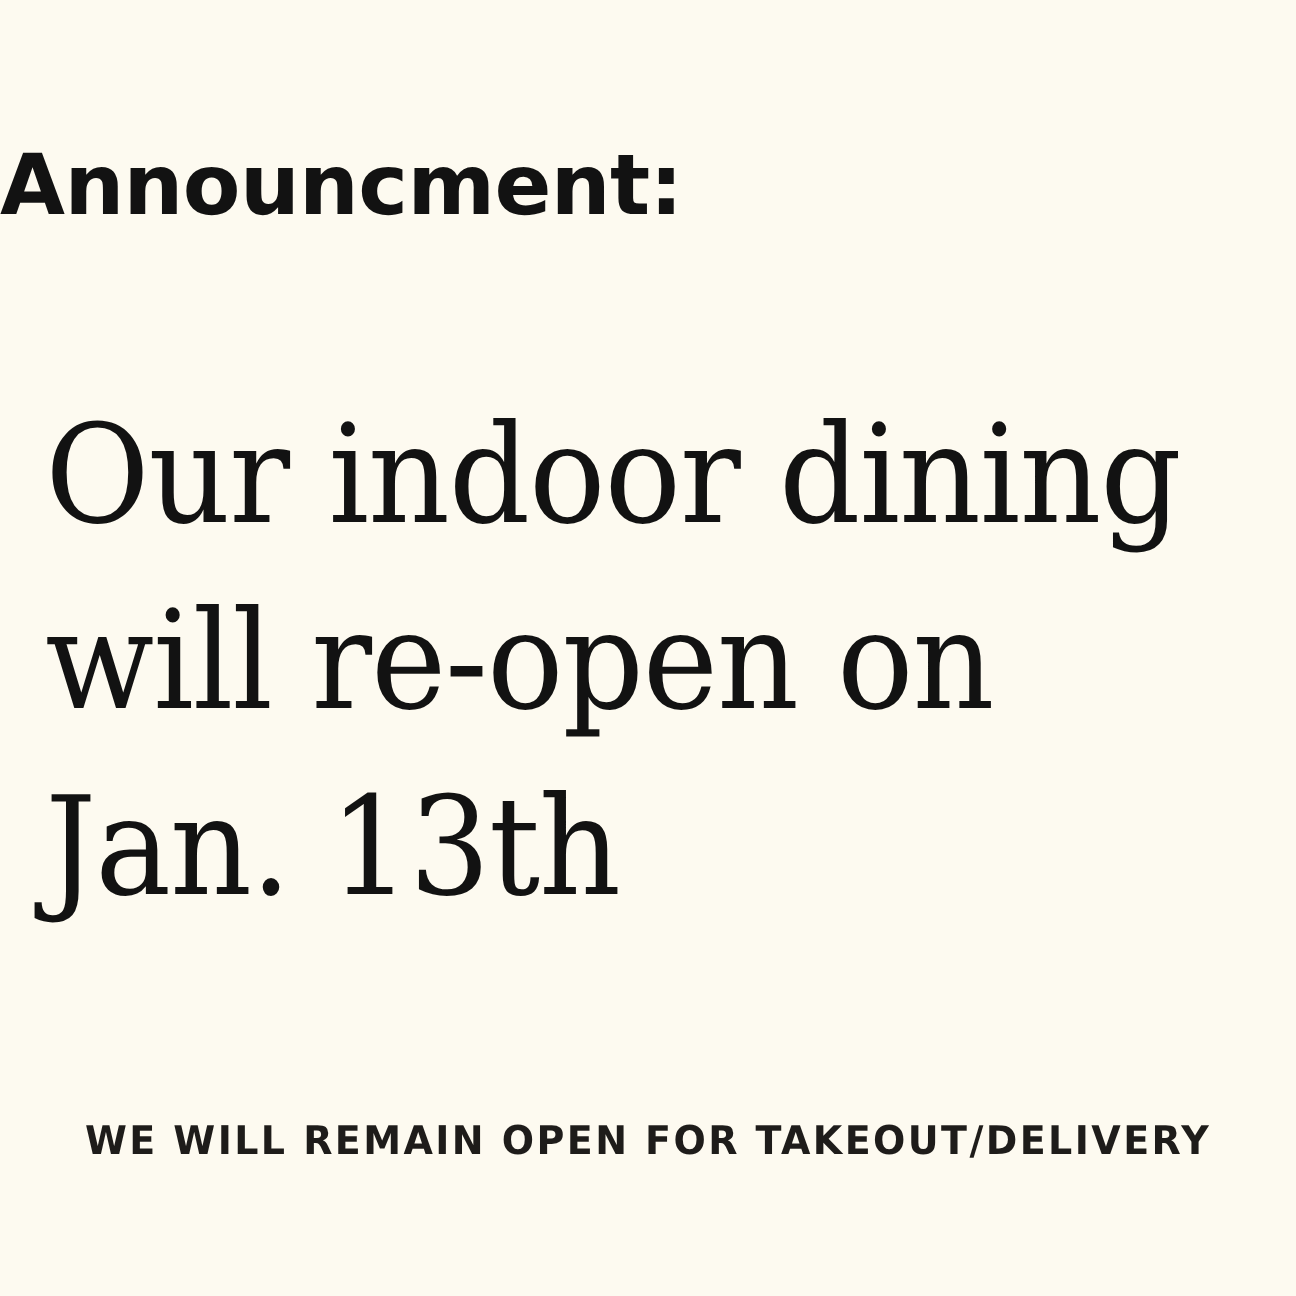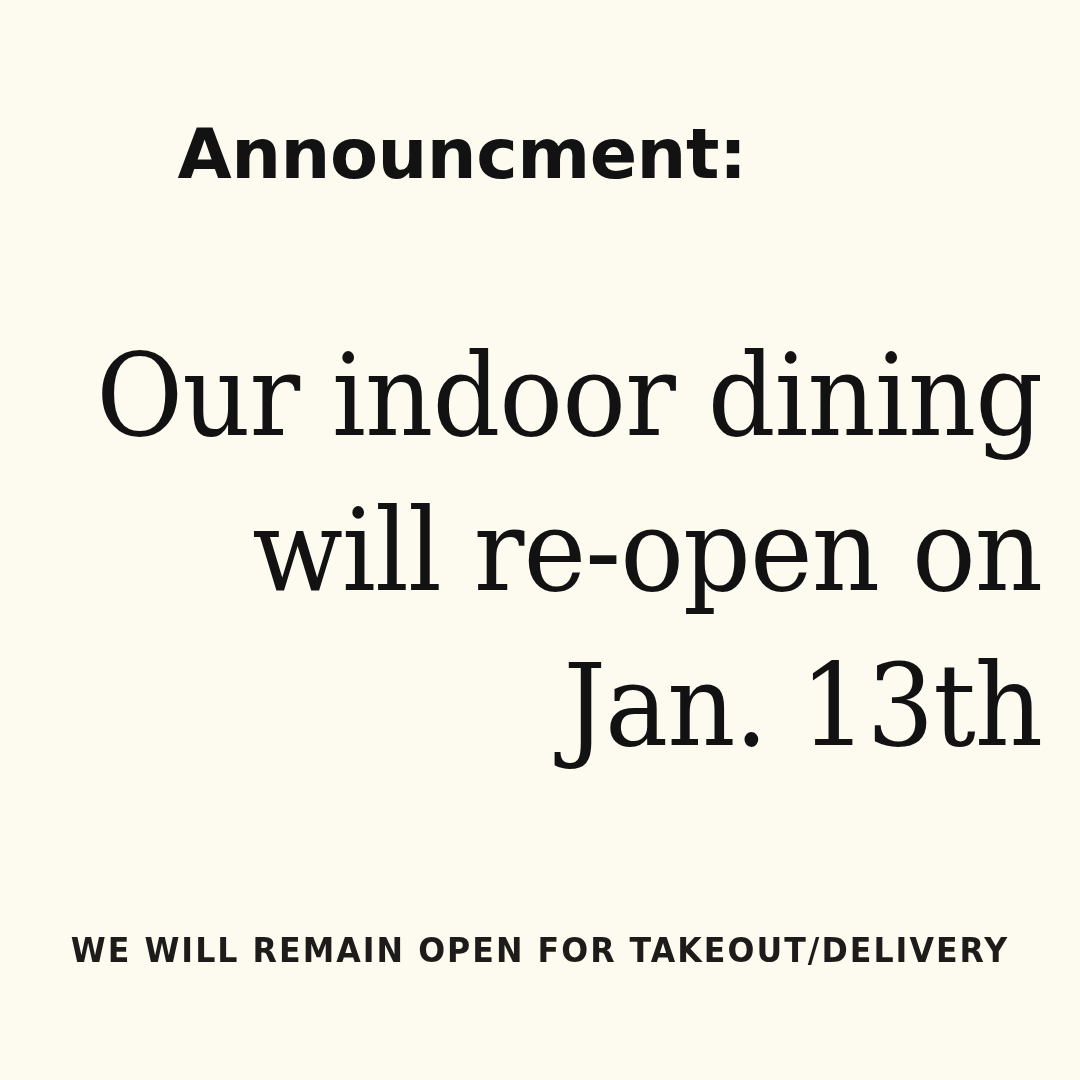--- a/index.html
+++ b/index.html
@@ -26,37 +26,36 @@
     flex-direction: column;
     align-items: center;
   }
 
   
   .announce-heading {
     position: absolute;
     top: 112px;
     left: 0;
     width: 924px;
-    text-align: center;
     font-family: "DejaVu Sans", "Liberation Sans", sans-serif;
     font-weight: 700;
     font-size: 70px;
     line-height: 84px;
     letter-spacing: -0.5px;
     color: #121212;
     white-space: nowrap;
   }
 
   
   .message-block {
     position: absolute;
     top: 318px;
     left: 0;
     width: 1080px;
-    text-align: right;
+    text-align: left;
   }
 
   .message-line {
     display: block;
     font-family: "DejaVu Serif", "Liberation Serif", serif;
     font-weight: 400;
     font-size: 114px;
     line-height: 155px;
     letter-spacing: -1px;
     color: #121212;

